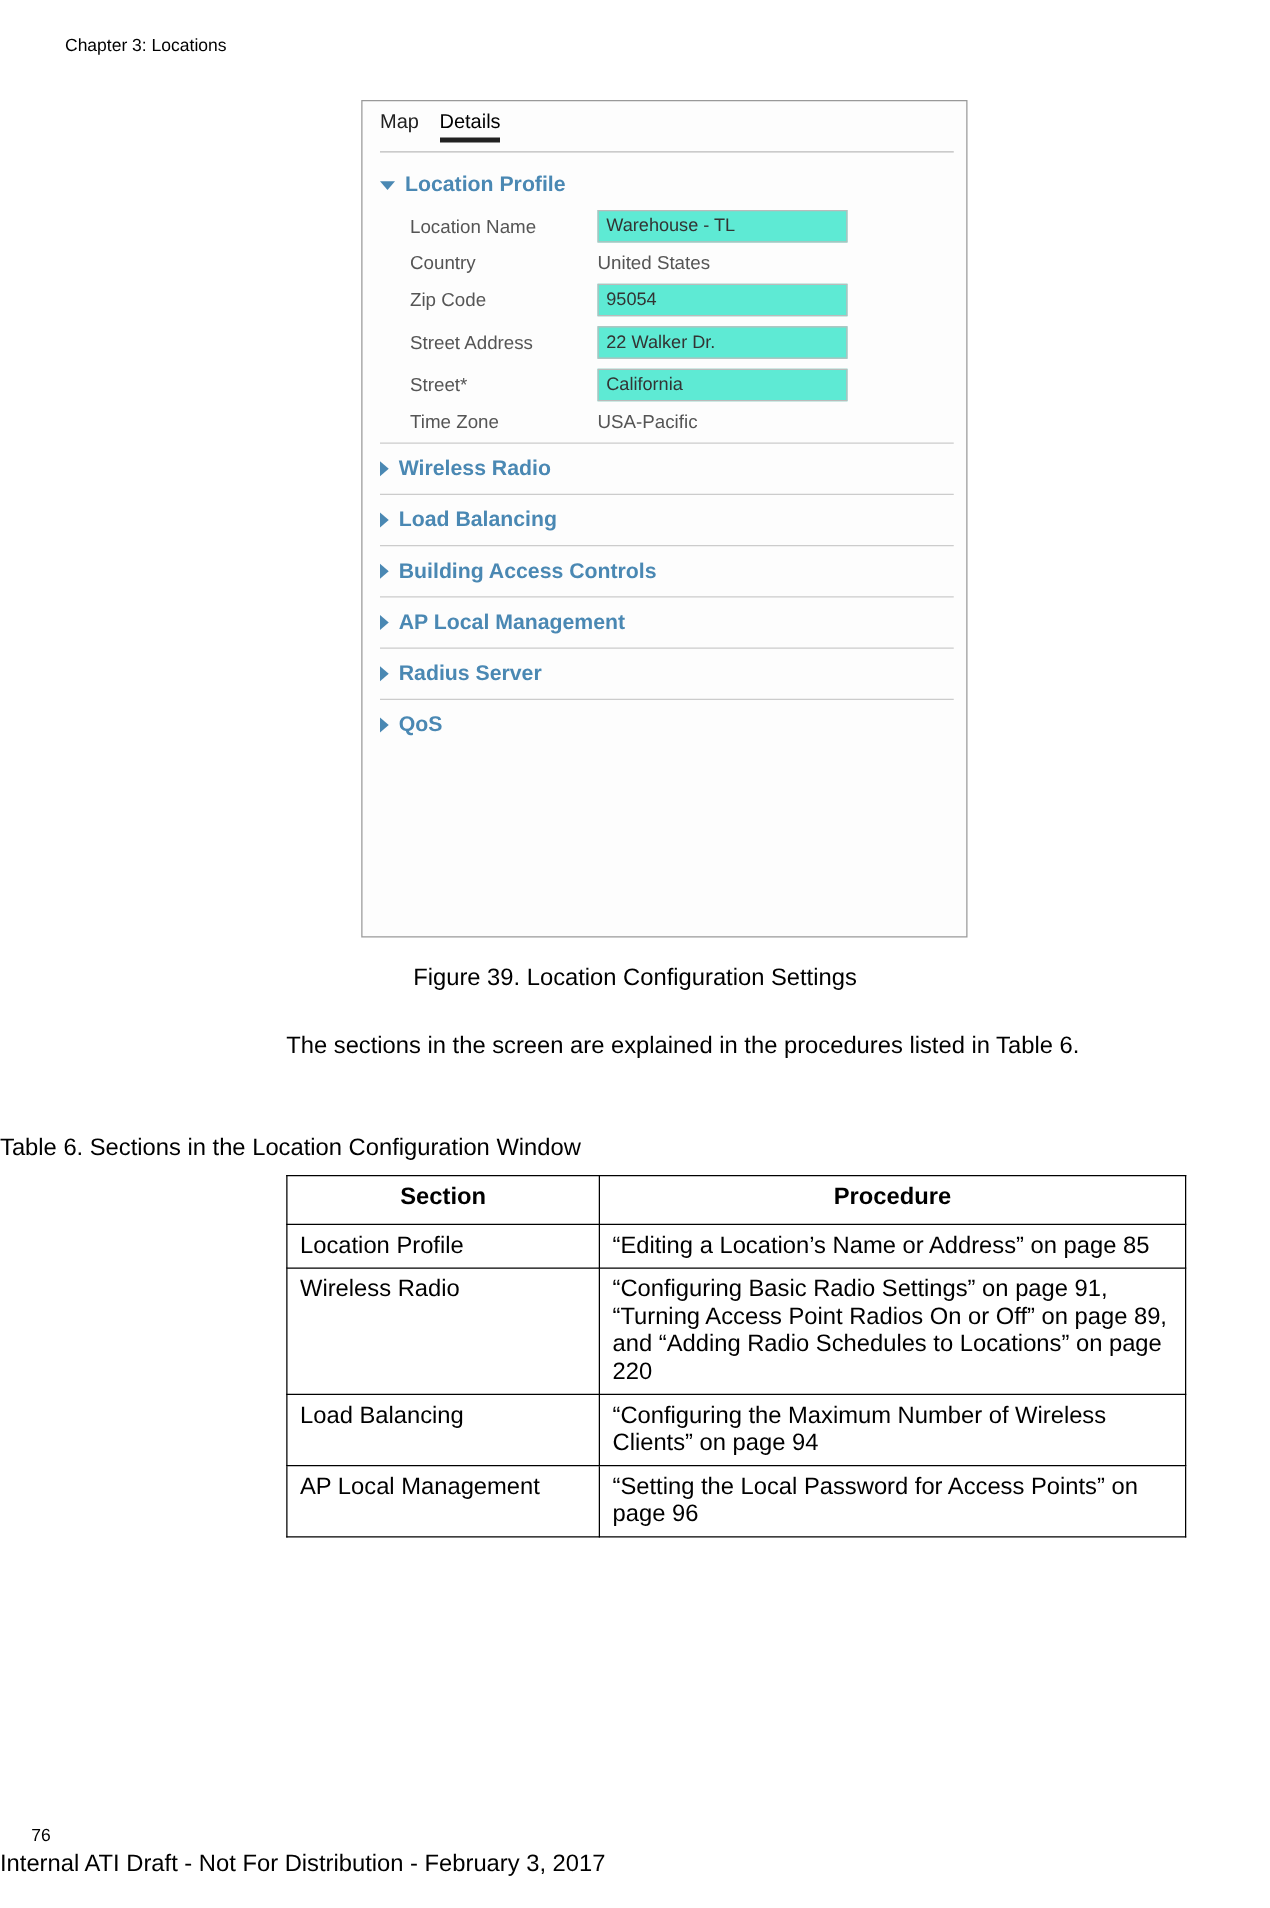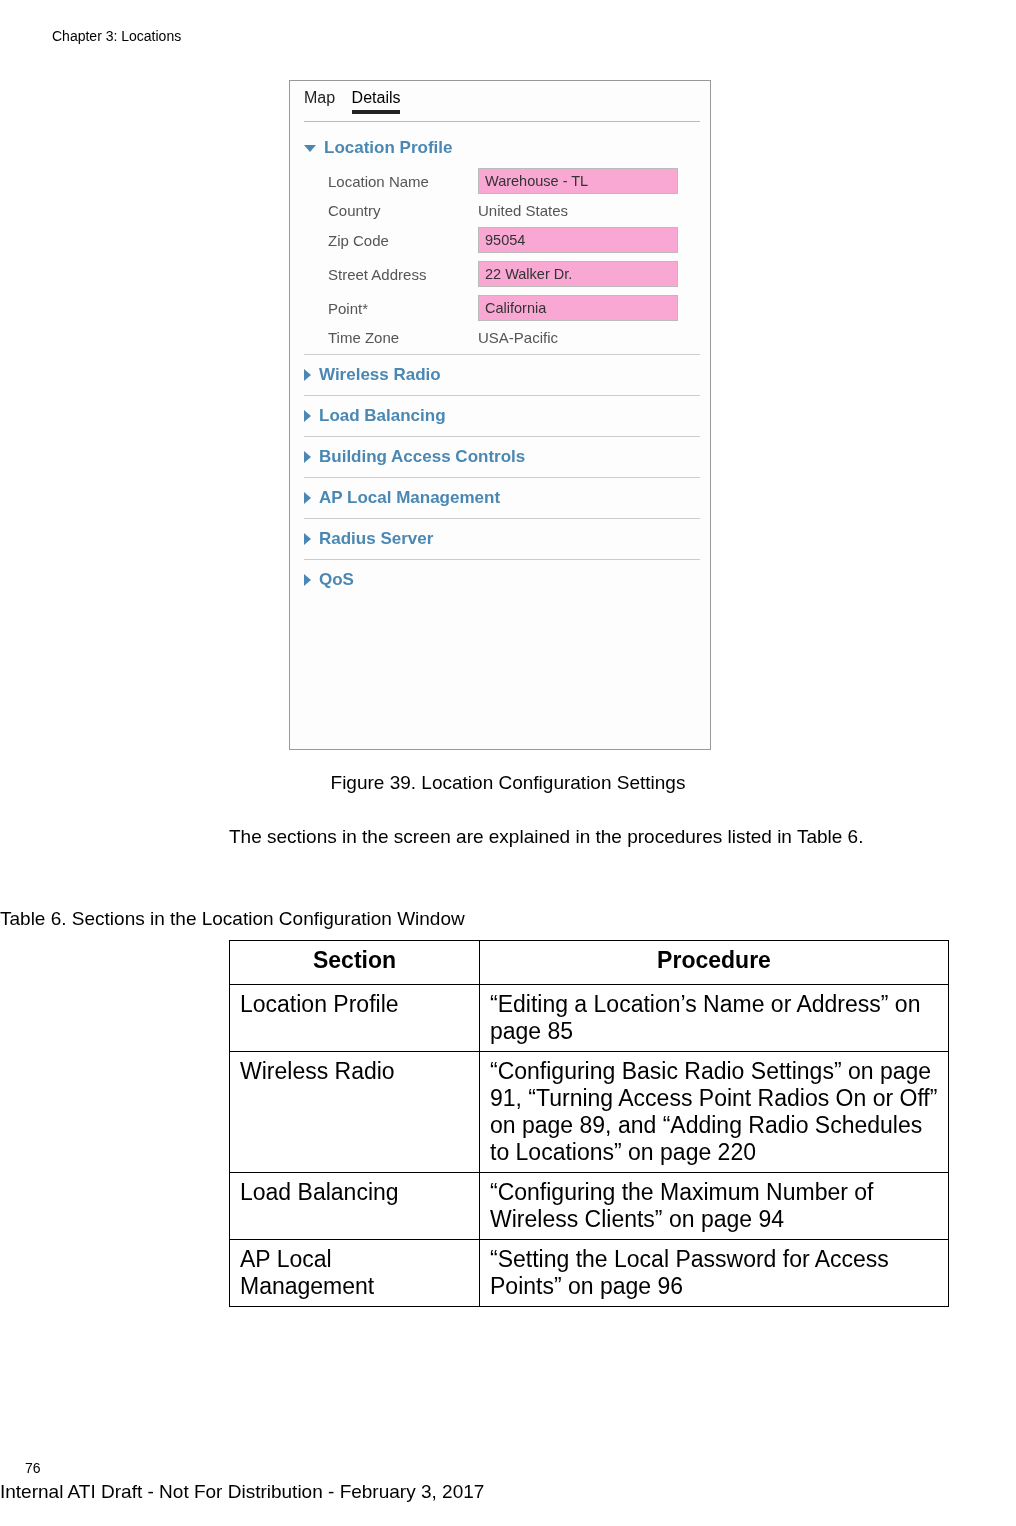--- a/index.html
+++ b/index.html
@@ -28,21 +28,21 @@
     bottom: 23px;
     left: 0;
     width: 100%;
     text-align: left;
     font-size: 19px;
   }
   .figure-container {
     position: absolute;
     top: 80px;
     left: 289px;
-    width: 422px;
+    width: 485px;
     height: 670px;
     border: 1px solid #999;
     background: #fdfdfd;
     padding: 8px 10px 10px 14px;
   }
   .tabs {
     font-size: 16px;
     margin-bottom: 8px;
   }
   .tab {
@@ -99,21 +99,21 @@
   .form-label {
     width: 150px;
     color: #555;
   }
   .form-input {
     border: 1px solid #bbb;
     padding: 4px 6px;
     font-size: 14.5px;
     color: #333;
     width: 200px;
-    background: #f9a8d4;
+    background: #5eead4;
   }
   .form-static {
     color: #555;
     font-size: 15px;
   }
   .section-sep {
     border: none;
     border-top: 1px solid #ccc;
     margin: 6px 0 0 0;
   }
@@ -139,21 +139,21 @@
     left: 0;
     width: 100%;
     font-size: 19px;
   }
   .data-table {
     position: absolute;
     top: 940px;
     left: 229px;
     width: 720px;
     border-collapse: collapse;
-    font-size: 23px;
+    font-size: 19px;
   }
   .data-table th, .data-table td {
     border: 1.5px solid #000;
     padding: 6px 10px;
     vertical-align: top;
     text-align: left;
   }
   .data-table th {
     font-weight: bold;
     text-align: center;
@@ -192,21 +192,21 @@
   </div>
   <div class="form-row">
     <span class="form-label">Zip Code</span>
     <input class="form-input" value="95054" style="">
   </div>
   <div class="form-row">
     <span class="form-label">Street Address</span>
     <input class="form-input" value="22 Walker Dr." style="">
   </div>
   <div class="form-row">
-    <span class="form-label">Point*</span>
+    <span class="form-label">Street*</span>
     <input class="form-input" value="California" style="">
   </div>
   <div class="form-row">
     <span class="form-label">Time Zone</span>
     <span class="form-static">USA-Pacific</span>
   </div>
 
   <hr class="section-sep">
   <div class="section-header collapsed">
     <span class="caret-right"></span>

